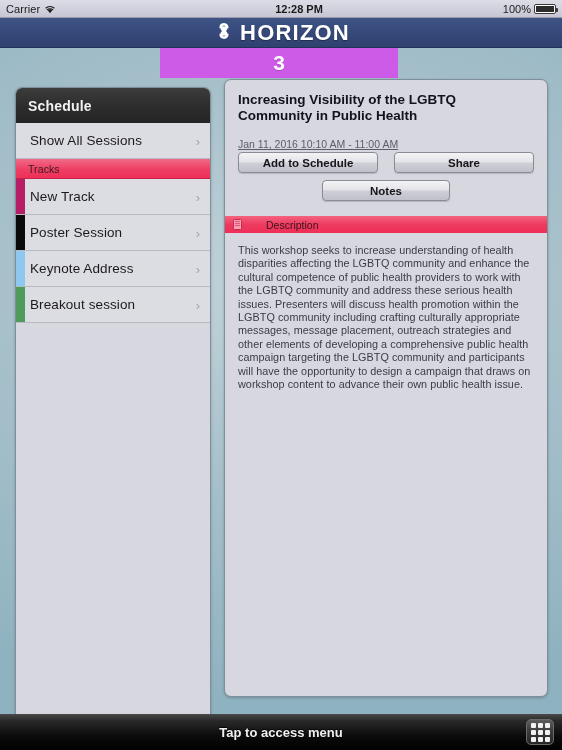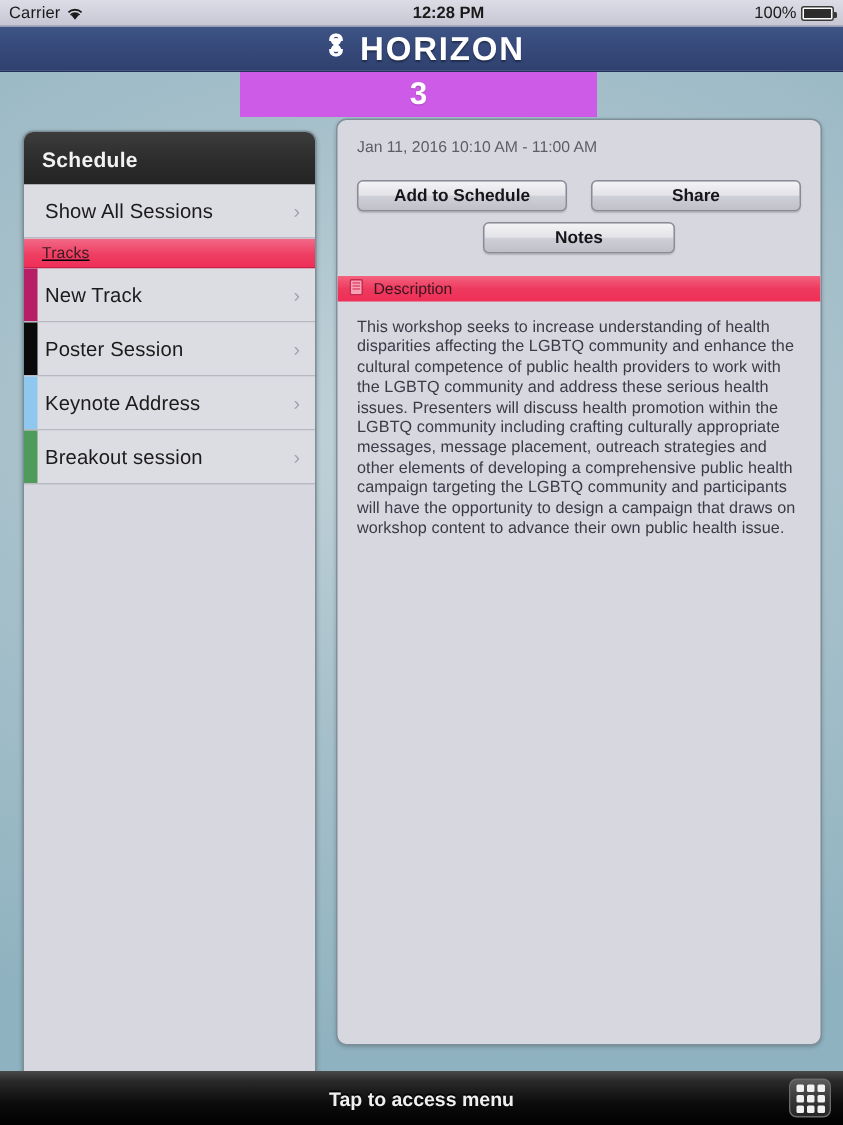--- a/index.html
+++ b/index.html
@@ -132,42 +132,42 @@
   .track-bar {
     position: absolute; left: 0; top: 0; bottom: 0;
     width: 9px;
   }
   .tracks-header {
     height: 20px;
     background: linear-gradient(to bottom, #f26a88 0%, #ee3f63 55%, #ef2f58 100%);
     display: flex; align-items: center;
     padding-left: 12px;
     border-bottom: 1px solid #c9204a;
-    text-decoration: underline;
   }
   .tracks-header span {
     color: #3a1b23; font-size: 10.5px; letter-spacing: .1px;
   }
 
   
   .detail {
     top: 79px; left: 224px;
     width: 324px; height: 618px;
     background: #d7d7e0;
     display: flex; flex-direction: column;
   }
   .detail-inner { padding: 12px 13px 0 13px; }
   .session-title {
     font-size: 13.5px; font-weight: bold; color: #10131a;
     line-height: 16px;
     margin-bottom: 14px;
   }
   .session-date {
     font-size: 10.5px; color: #5d5d66;
-    margin-bottom: 16px;
+    margin-bottom: 2px;
+    text-decoration: underline;
   }
   .btn-row {
     display: flex; gap: 16px; justify-content: space-between;
     margin-bottom: 7px;
   }
   .btn {
     flex: 1 1 0;
     height: 21px;
     border: 1px solid #8b8b96;
     border-radius: 4px;
@@ -178,21 +178,21 @@
     box-shadow: 0 1px 1px rgba(0,0,0,.16);
   }
   .btn-row.center { justify-content: center; margin-bottom: 14px; }
   .btn-row.center .btn { flex: 0 0 128px; }
 
   .section-header {
     height: 18px;
     margin: 0 0 0 0;
     background: linear-gradient(to bottom, #f4637f 0%, #ee3a5f 50%, #ef2e56 100%);
     display: flex; align-items: center;
-    padding-left: 8px; gap: 7px;
+    padding-left: 8px; gap: 24px;
     border-top: 1px solid #d9d9e2;
   }
   .section-header .sh-label {
     color: #37161e; font-size: 10.5px; font-weight: normal;
   }
   .note-icon { display: block; }
 
   .desc-body {
     padding: 11px 13px 0 13px;
     font-size: 10.8px;
@@ -308,20 +308,21 @@
         <span class="track-bar" style="background: rgb(79, 155, 92);"></span>
         <span class="row-label">Breakout session</span>
         <span class="chev">›</span>
       </div>
 
     </div>
   </div>
 
   <div class="panel detail">
     <div class="detail-inner">
+      <div class="session-title">Increasing Visibility of the LGBTQ Community in Public Health</div>
       <div class="session-date">Jan 11, 2016 10:10 AM - 11:00 AM</div>
 
       <div class="btn-row">
         <div class="btn">Add to Schedule</div>
         <div class="btn">Share</div>
       </div>
       <div class="btn-row center">
         <div class="btn">Notes</div>
       </div>
     </div>

